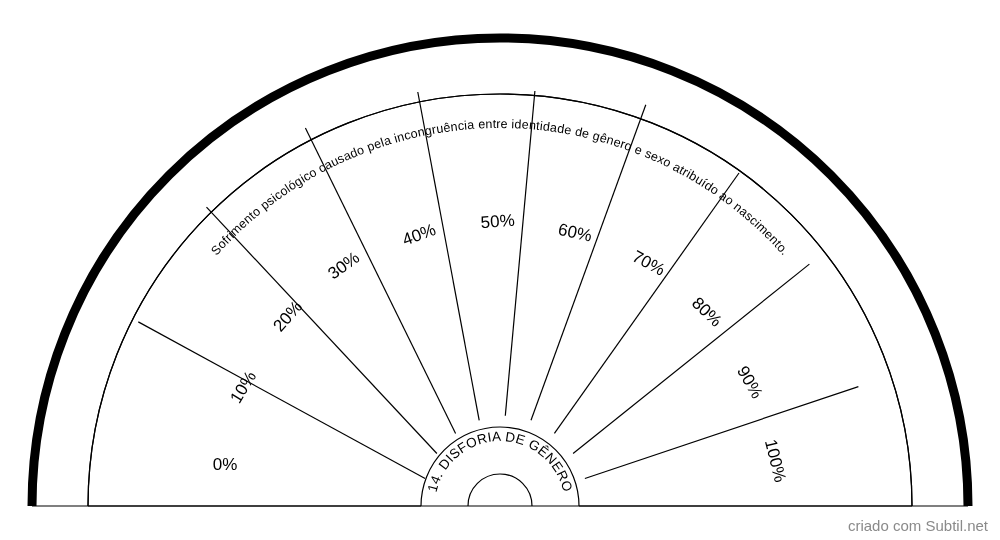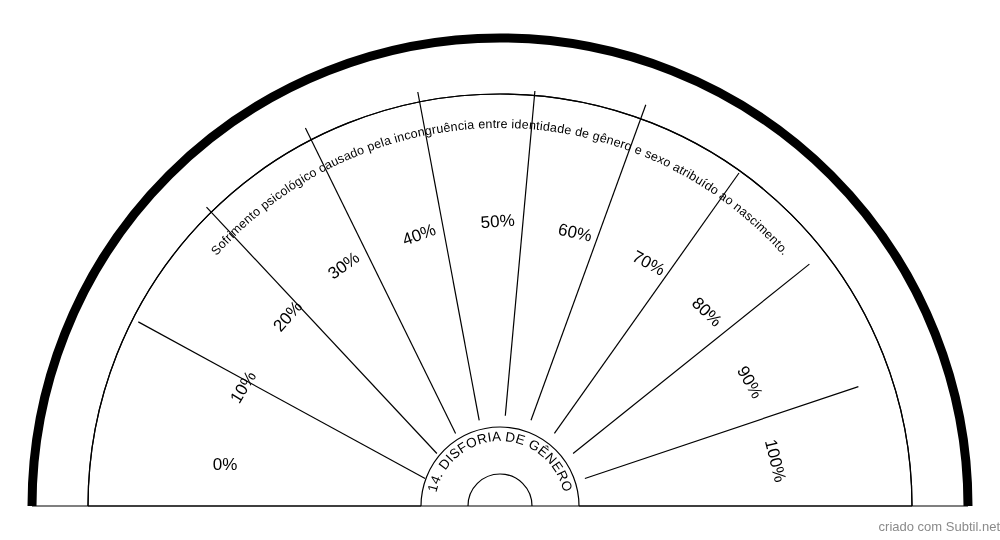--- a/index.html
+++ b/index.html
@@ -60,24 +60,24 @@
     letter-spacing: 0.2px;
   }
   .hub-text {
     font-family: "Liberation Sans", sans-serif;
     font-size: 13.5px;
     fill: #000000;
     letter-spacing: 0.3px;
   }
   #footer {
     position: absolute;
-    right: 0;
+    right: 12px;
     bottom: 6px;
     font-family: "Liberation Sans", sans-serif;
-    font-size: 13px;
+    font-size: 15px;
     color: #8a8a8a;
     white-space: nowrap;
   }
   #footer .brand {
     color: #8a8a8a;
   }
 </style>
 </head>
 <body>
 

